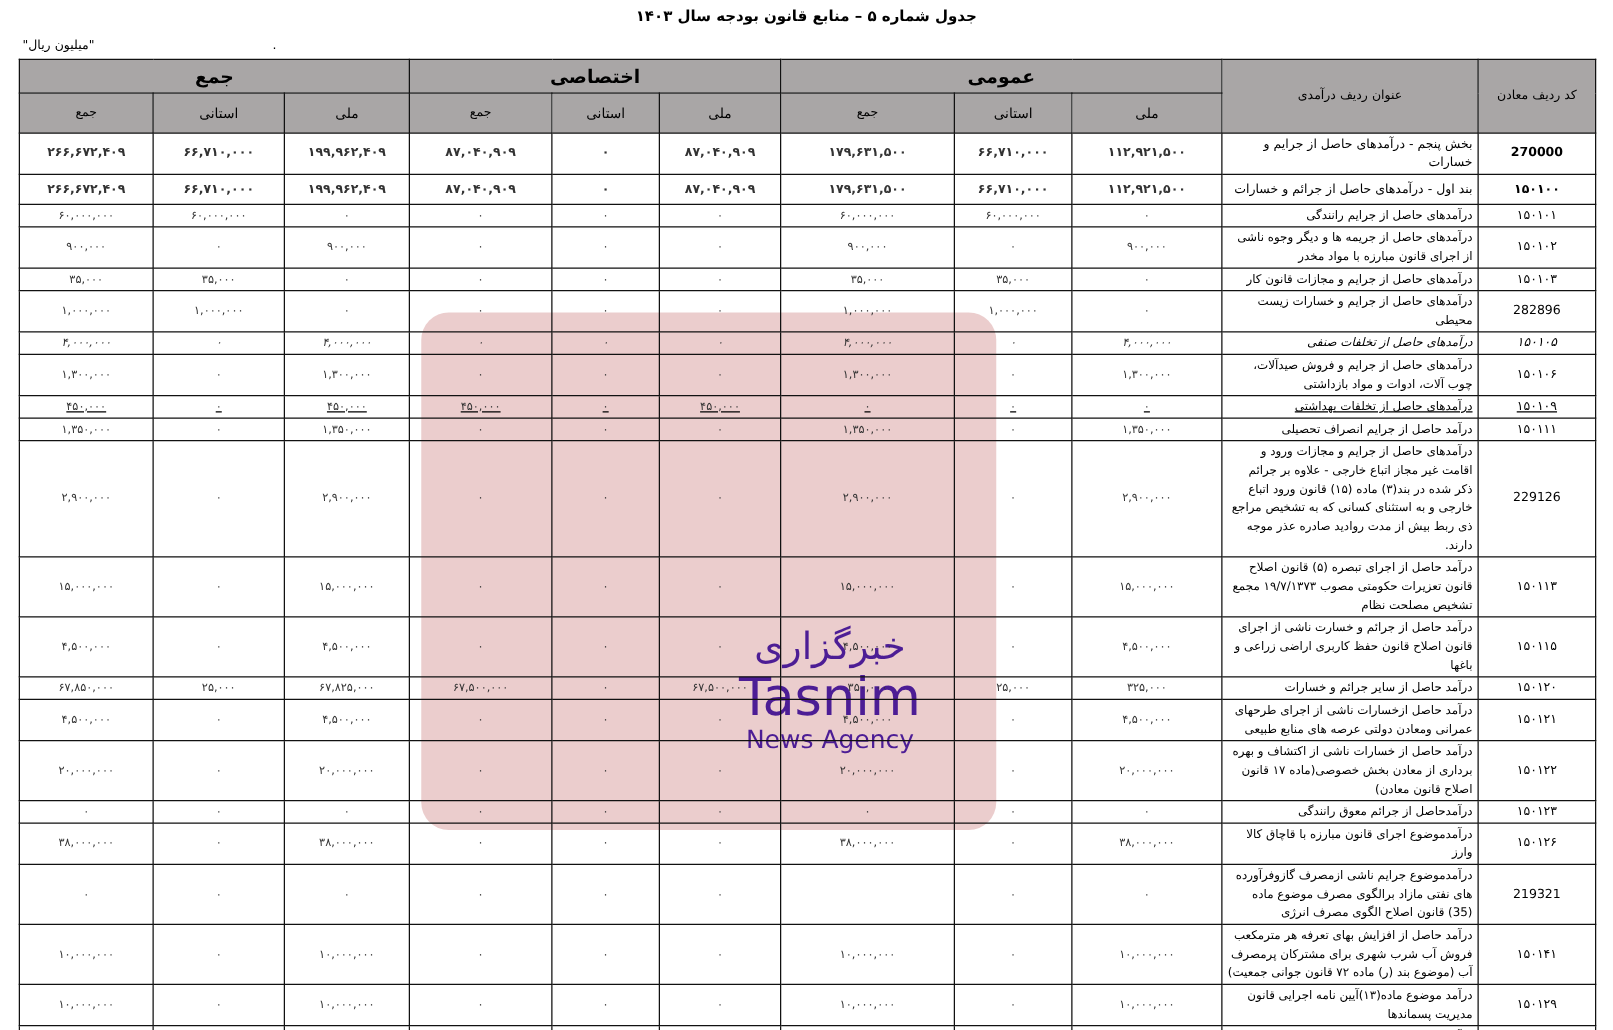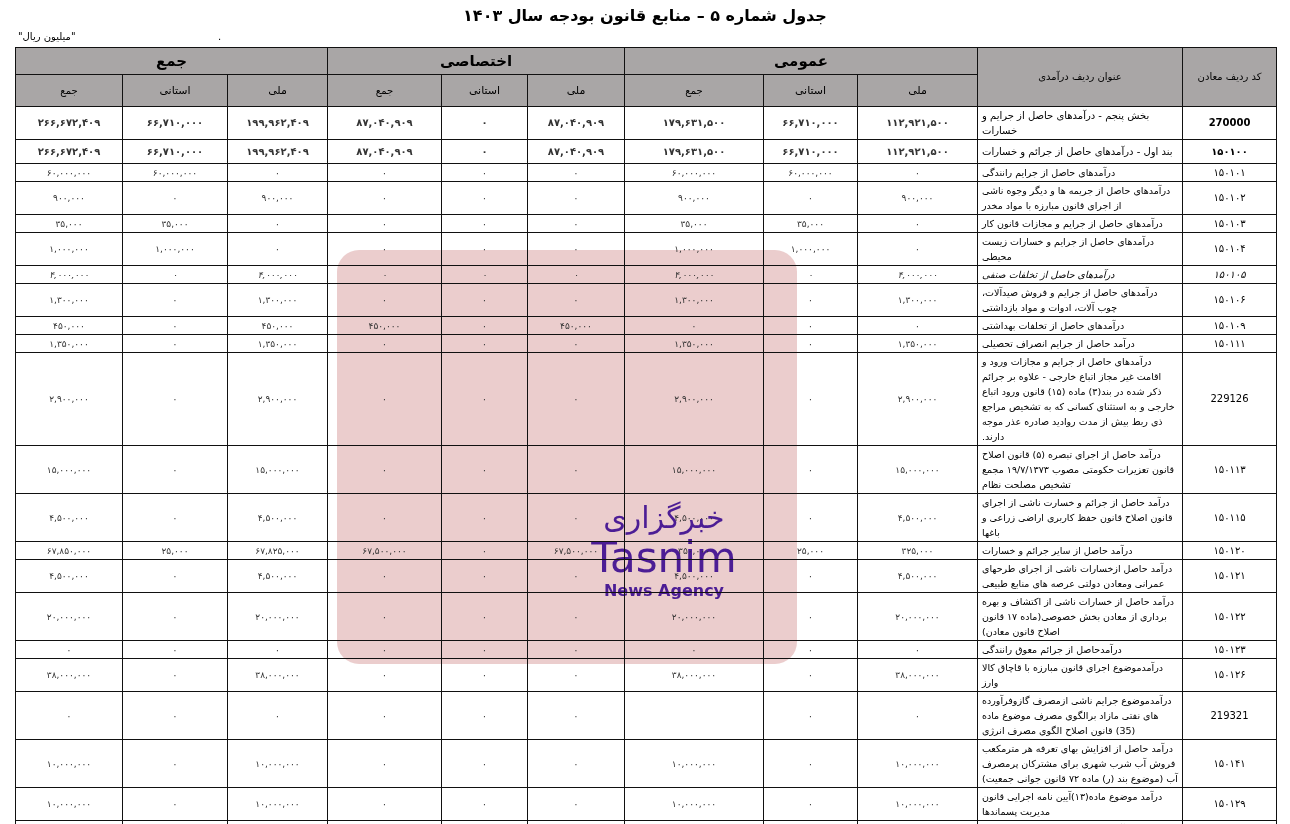--- a/index.html
+++ b/index.html
@@ -1,40 +1,40 @@
 <!DOCTYPE html>
 <html><head>
 <meta charset="utf-8">
 <style>
   html, body { margin:0; padding:0; background:#ffffff; }
   body { width:1290px; height:824px; position:relative; overflow:hidden;
          font-family:"DejaVu Sans", sans-serif; color:#000; }
   .title { position:absolute; top:6px; left:0; width:1290px; text-align:center;
-           font-weight:bold; font-size:16px; direction:rtl; }
+           font-weight:bold; font-size:12px; direction:rtl; }
   .unit { position:absolute; top:31px; left:18px; font-size:10px; direction:rtl; }
   .dot { position:absolute; top:31px; left:218px; font-size:10px; }
   .watermark { position:absolute; left:337px; top:250px; width:460px; height:414px;
                background:#e8c4c4; border-radius:22px; opacity:0.85; z-index:0; }
   .wm-text { position:absolute; left:564px; top:500px; z-index:1; color:#4c1d95;
              font-family:"DejaVu Sans", sans-serif; text-align:center; width:200px; }
   .wm-fa { font-size:30px; direction:rtl; line-height:36px; }
   .wm-en { font-size:42px; line-height:44px; }
-  .wm-en2 { font-size:16px; line-height:22px; font-weight:bold; }
+  .wm-en2 { font-size:20px; line-height:22px; font-weight:normal; }
   table { position:absolute; top:47px; left:15px; width:1261px; border-collapse:collapse;
           table-layout:fixed; z-index:2; direction:ltr; }
   td, th { border:1.5px solid #111; text-align:center; vertical-align:middle; padding:0 3px;
            font-size:9px; line-height:14px; overflow:hidden; }
   th { background:#a9a6a6; font-weight:bold; }
   th.grp { font-size:15px; height:26px; }
   th.sub { font-size:10px; font-weight:normal; height:31px; }
   th.sub.big { font-size:11px; font-weight:normal; }
   th.hd { font-size:10px; font-weight:normal; }
   tr.total td { background:#a9a6a6; font-weight:bold; font-size:10px; height:21px; }
   tr.total td.t { font-size:10px; font-weight:normal; }
-  td.t { direction:rtl; text-align:left; font-size:9.5px; line-height:15px; padding:1px 4px; }
+  td.t { direction:rtl; text-align:right; font-size:9.5px; line-height:15px; padding:1px 4px; }
   td.code { font-size:10px; }
   td.n { color:#333; letter-spacing:0.3px; }
   tbody tr.row td { background:transparent; }
 </style>
 </head>
 <body>
 
 <div class="title">جدول شماره ۵ – منابع قانون بودجه سال ۱۴۰۳</div>
 <div class="unit">"میلیون ریال"</div>
 <div class="dot">.</div>
@@ -150,21 +150,21 @@
     <td class="n">۱,۰۰۰,۰۰۰</td>
     <td class="n">۱,۰۰۰,۰۰۰</td>
     <td class="n">۰</td>
     <td class="n">۰</td>
     <td class="n">۰</td>
     <td class="n">۰</td>
     <td class="n">۱,۰۰۰,۰۰۰</td>
     <td class="n">۱,۰۰۰,۰۰۰</td>
     <td class="n">۰</td>
     <td class="t">درآمدهای حاصل از جرایم و خسارات زیست محیطی</td>
-    <td class="code">۱۵۰۱۰۴</td>
+    <td class="code">282896</td>
   </tr>
       <tr class="row" style="height: 16px; font-style: italic;">
     <td class="n">۴,۰۰۰,۰۰۰</td>
     <td class="n">۰</td>
     <td class="n">۴,۰۰۰,۰۰۰</td>
     <td class="n">۰</td>
     <td class="n">۰</td>
     <td class="n">۰</td>
     <td class="n">۴,۰۰۰,۰۰۰</td>
     <td class="n">۰</td>
@@ -178,21 +178,21 @@
     <td class="n">۱,۳۰۰,۰۰۰</td>
     <td class="n">۰</td>
     <td class="n">۰</td>
     <td class="n">۰</td>
     <td class="n">۱,۳۰۰,۰۰۰</td>
     <td class="n">۰</td>
     <td class="n">۱,۳۰۰,۰۰۰</td>
     <td class="t">درآمدهای حاصل از جرایم و فروش صیدآلات، چوب آلات، ادوات و مواد بازداشتی</td>
     <td class="code">۱۵۰۱۰۶</td>
   </tr>
-      <tr class="row" style="height: 16px;">
+      <tr class="row" style="height: 16px; text-decoration: underline;">
     <td class="n">۴۵۰,۰۰۰</td>
     <td class="n">۰</td>
     <td class="n">۴۵۰,۰۰۰</td>
     <td class="n">۴۵۰,۰۰۰</td>
     <td class="n">۰</td>
     <td class="n">۴۵۰,۰۰۰</td>
     <td class="n">۰</td>
     <td class="n">۰</td>
     <td class="n">۰</td>
     <td class="t">درآمدهای حاصل از تخلفات بهداشتی</td>

